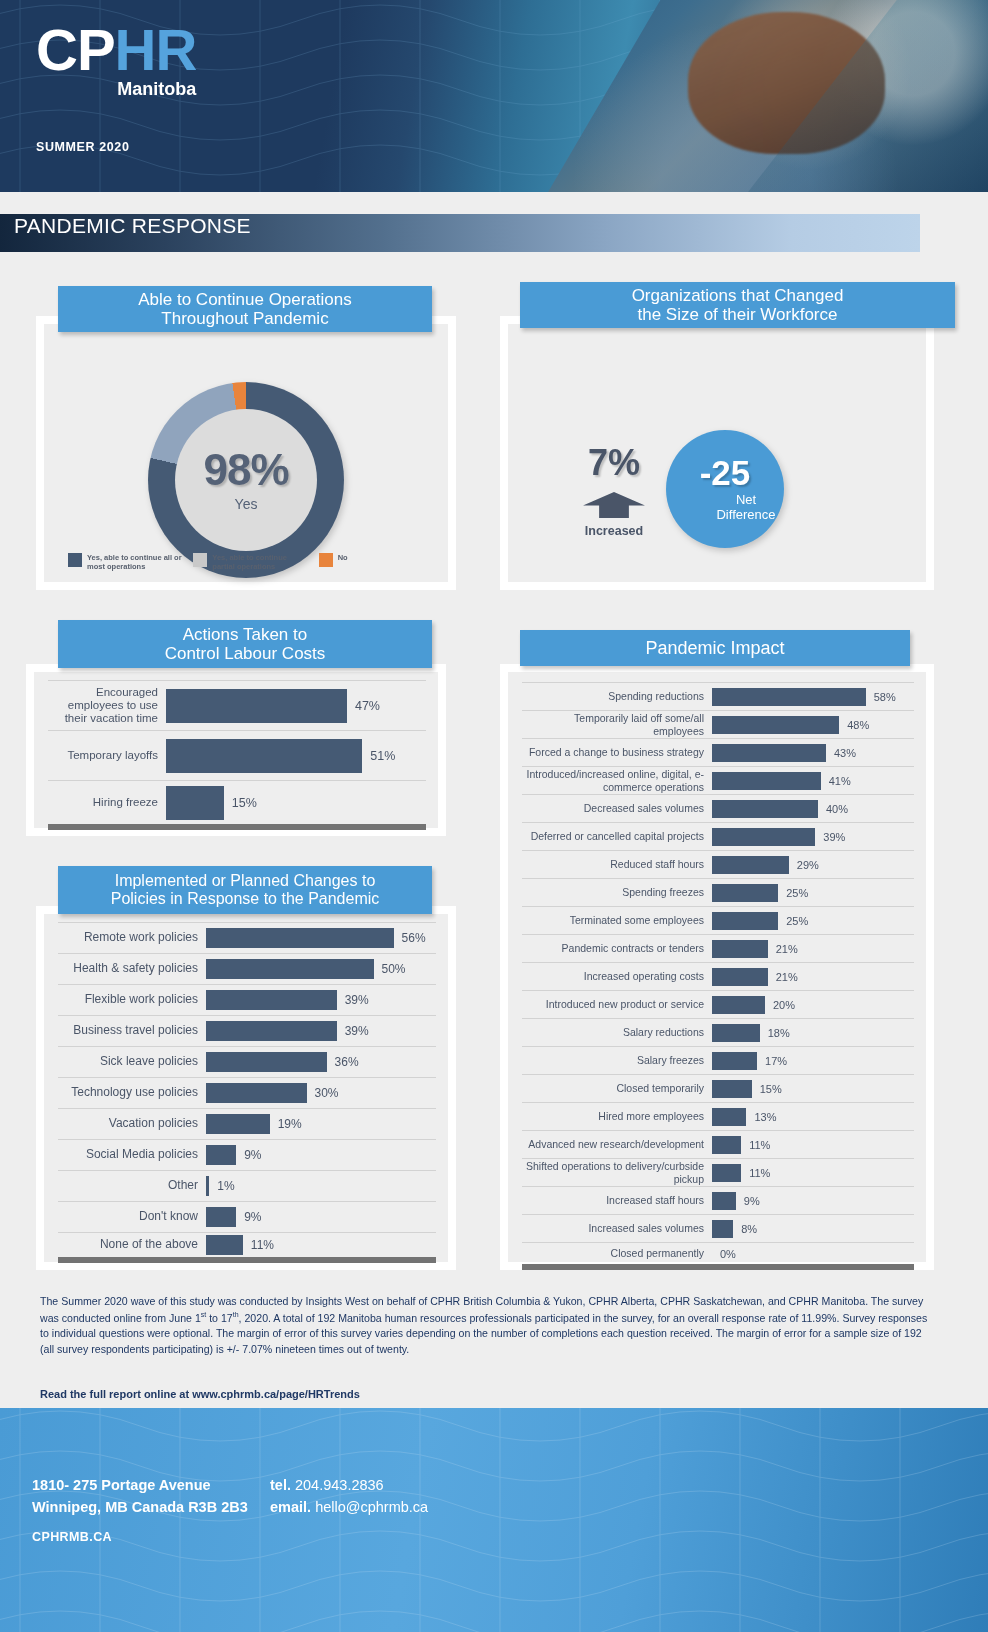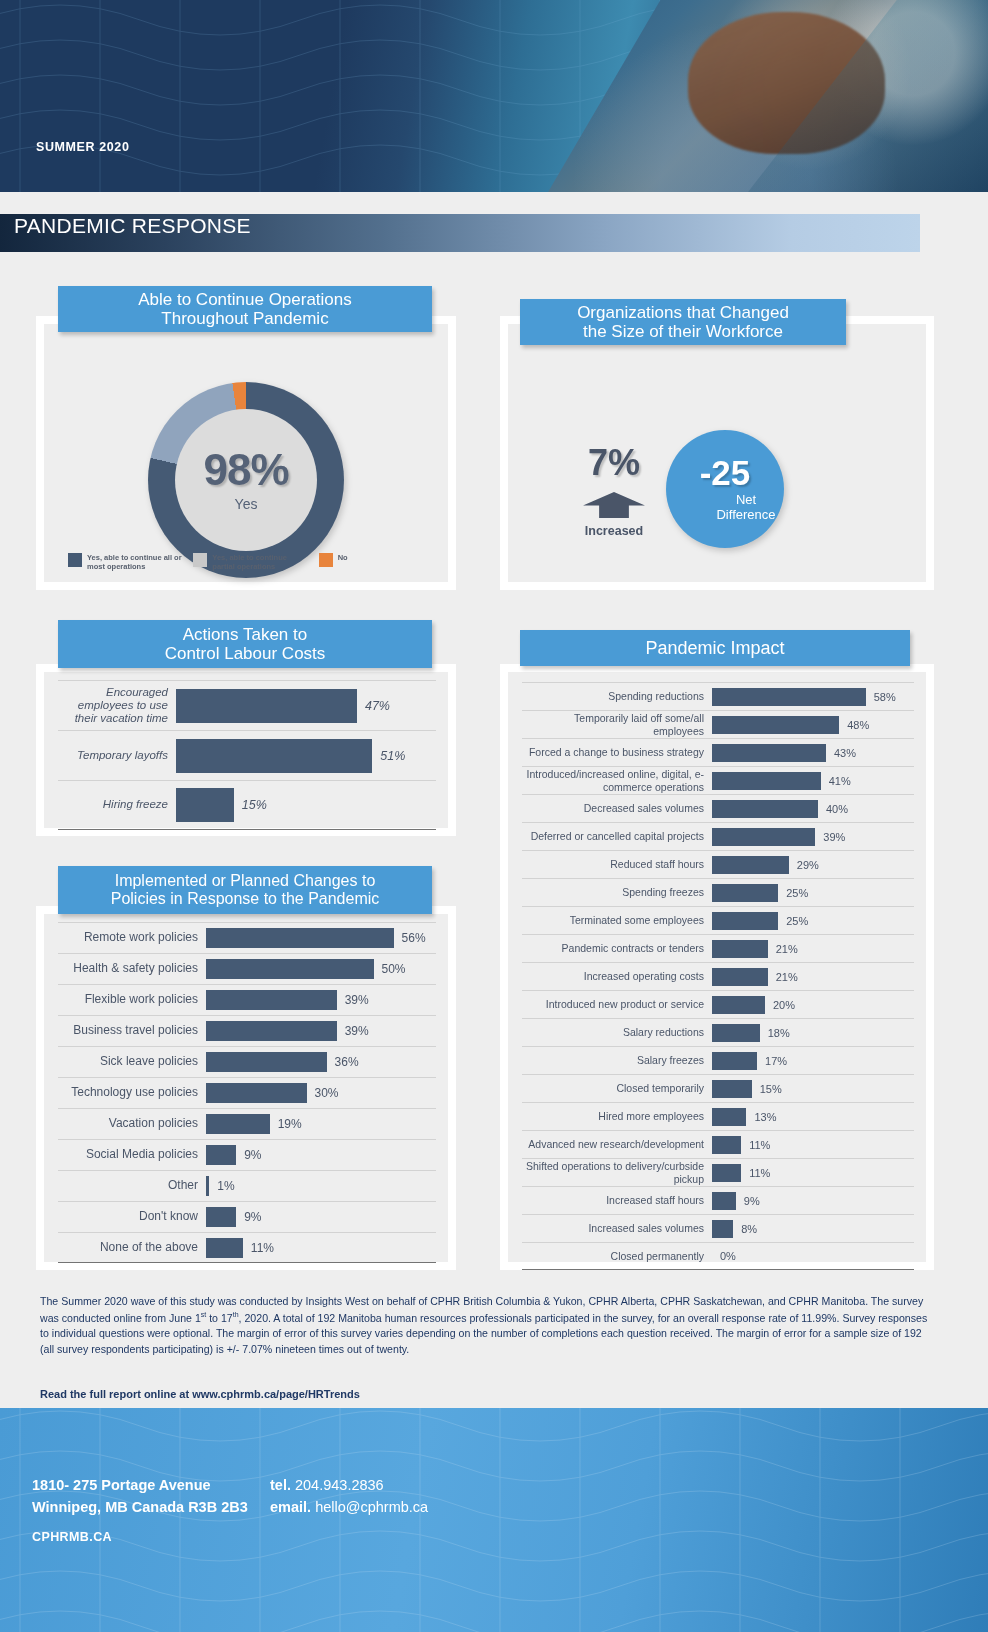--- a/index.html
+++ b/index.html
@@ -117,21 +117,21 @@
     width:68px; height:120px; margin:8px auto 4px;
     background:#e8843c;
     clip-path:polygon(26% 0, 74% 0, 74% 66%, 100% 66%, 50% 100%, 0 66%, 26% 66%);
     filter:drop-shadow(2px 3px 3px rgba(0,0,0,.2));
   }
   .wf-dec-pct { font-size:34px; font-weight:bold; color:#e8843c; text-shadow:2px 2px 2px rgba(0,0,0,.2); }
 
   
   .barlist { position:absolute; left:14px; right:12px; }
   .bar-row { display:flex; align-items:center; border-top:1px solid #d2d2d2; }
-  .bar-row:last-child { border-bottom:1px solid #737373; }
+  .bar-row:last-child { border-bottom:6px solid #737373; }
   .bar-label { text-align:right; color:#4a5568; line-height:1.16; padding-right:8px; }
   .bar-track { flex:1; display:flex; align-items:center; }
   .bar-fill { background:#455a74; height:26px; }
   .bar-val { color:#4a5568; padding-left:8px; white-space:nowrap; }
 
   
   .labour .bar-label { width:118px; font-size:11.5px; }
   .labour .bar-row { height:50px; }
   .labour .bar-fill { height:34px; }
   .labour .bar-val { font-size:12.5px; }
@@ -175,20 +175,26 @@
       <path d="M-20 55 Q60 25 140 55 T300 55 T460 55 T620 55 T780 55 T940 55 T1100 55"></path>
       <path d="M-20 90 Q60 60 140 90 T300 90 T460 90 T620 90 T780 90 T940 90 T1100 90"></path>
       <path d="M-20 125 Q60 95 140 125 T300 125 T460 125 T620 125 T780 125 T940 125 T1100 125"></path>
       <path d="M-20 160 Q60 130 140 160 T300 160 T460 160 T620 160 T780 160 T940 160 T1100 160"></path>
       <path d="M20 -10 L20 200 M100 -10 L100 200 M180 -10 L180 200 M260 -10 L260 200 M340 -10 L340 200 M420 -10 L420 200 M500 -10 L500 200 M580 -10 L580 200 M660 -10 L660 200 M740 -10 L740 200 M820 -10 L820 200 M900 -10 L900 200"></path>
     </g>
   </svg>
   <div class="hdr-photo"></div>
   <div class="hdr-diag"></div>
 
+  <div class="logo">
+    <div class="logo-main">
+      <span class="logo-cp">CP</span><span class="logo-hr">HR</span>
+    </div>
+    <div class="logo-sub">Manitoba</div>
+  </div>
   <div class="season">SUMMER 2020</div>
 </div>
 
 <div class="section-banner">
   <span>PANDEMIC RESPONSE</span>
 </div>
 
 <div class="card" style="left:36px; top:316px; width:420px; height:274px;">
   <div class="card-inner">
     <div class="donut-wrap">
@@ -231,28 +237,28 @@
     </div>
     <div class="wf-circle">
       <div class="wf-circle-num">-25</div>
       <div class="wf-circle-lbl">
         <span>Net</span><br>
         <span>Difference</span>
       </div>
     </div>
   </div>
 </div>
-<div class="ribbon" style="left:520px; top:299px; width:326px; height:46px; font-size:17px;">
+<div class="ribbon" style="left:520px; top:282px; width:435px; height:46px; font-size:17px;">
   <div class="ribbon-txt">
     <span>Organizations that Changed</span><br>
     <span>the Size of their Workforce</span>
   </div>
 </div>
 
-<div class="card" style="left:36px; top:664px; width:420px; height:172px;font-style:italic;">
+<div class="card" style="left:26px; top:664px; width:420px; height:172px;">
   <div class="card-inner">
     <div class="barlist labour" id="labour-list" style="top:8px;">
         <div class="bar-row">
           <div class="bar-label">Encouraged employees to use their vacation time</div>
           <div class="bar-track">
             <div class="bar-fill" style="width: 180.95px;"></div>
             <div class="bar-val">47%</div>
           </div>
         </div>
         <div class="bar-row">

